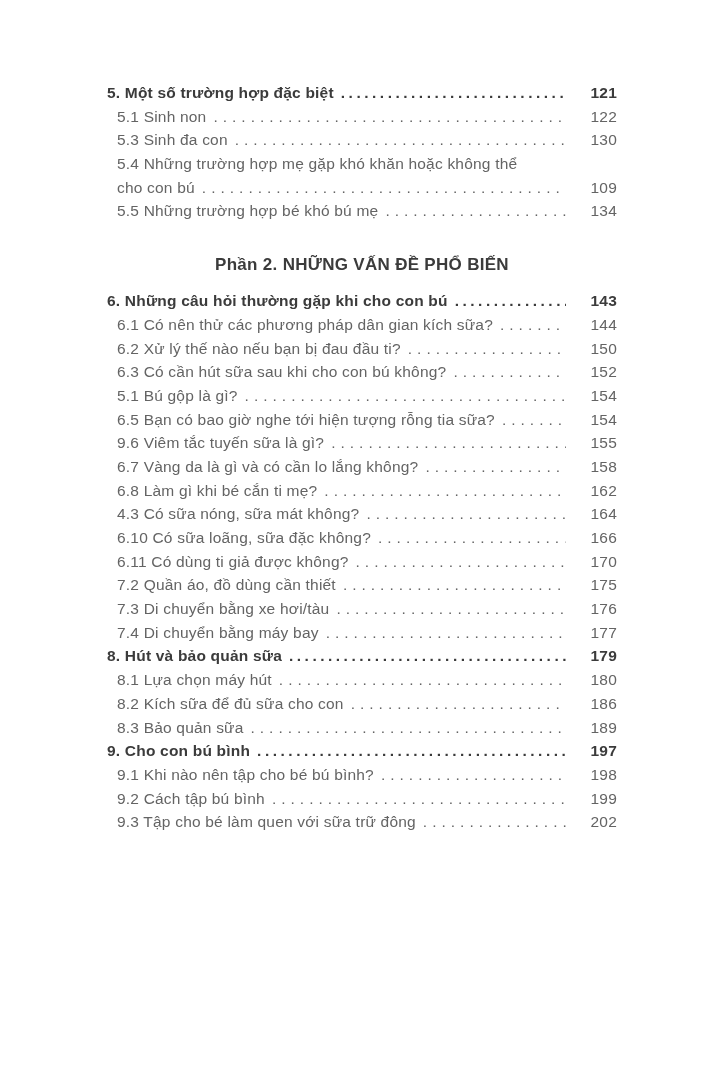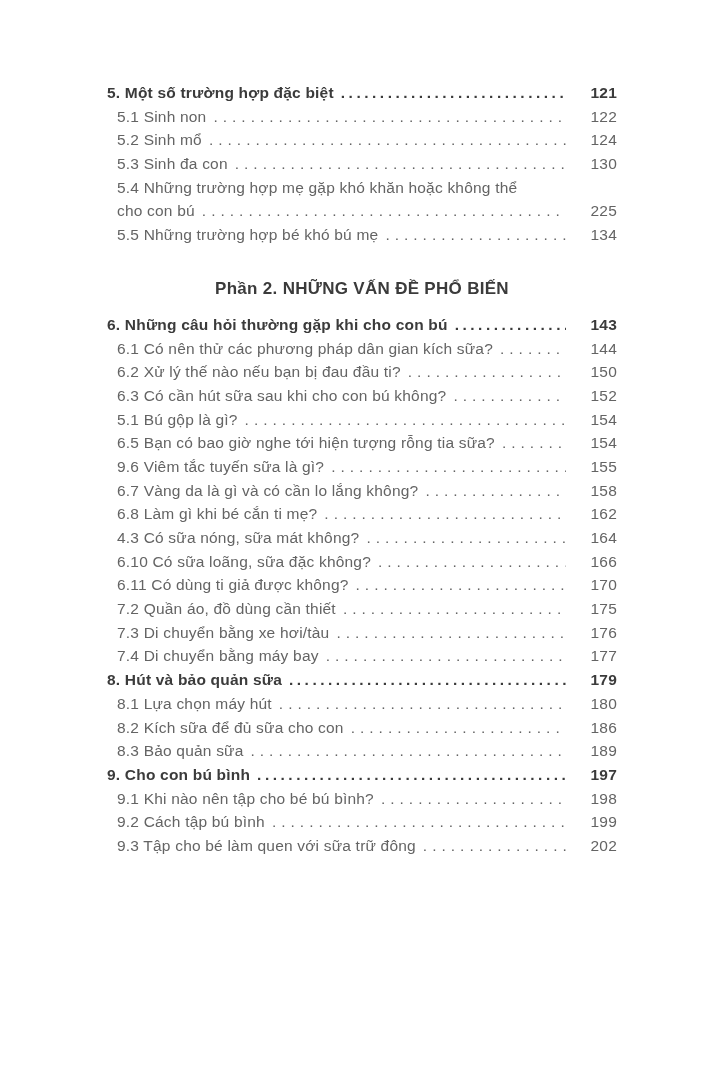--- a/index.html
+++ b/index.html
@@ -80,36 +80,31 @@
         <span class="title">5. Một số trường hợp đặc biệt</span>
         <span class="leader"></span>
         <span class="pagenum">121</span>
       </div>
       <div class="row item">
         <span class="title">5.1 Sinh non</span>
         <span class="leader"></span>
         <span class="pagenum">122</span>
       </div>
       <div class="row item">
-        <span class="title">5.2 Sinh mổ</span>
-        <span class="leader"></span>
-        <span class="pagenum">124</span>
-      </div>
-      <div class="row item">
         <span class="title">5.3 Sinh đa con</span>
         <span class="leader"></span>
         <span class="pagenum">130</span>
       </div>
       <div class="row item">
         <span class="title">5.4 Những trường hợp mẹ gặp khó khăn hoặc không thể</span>
       </div>
       <div class="row cont">
         <span class="title">cho con bú</span>
         <span class="leader"></span>
-        <span class="pagenum">225</span>
+        <span class="pagenum">109</span>
       </div>
       <div class="row item">
         <span class="title">5.5 Những trường hợp bé khó bú mẹ</span>
         <span class="leader"></span>
         <span class="pagenum">134</span>
       </div>
       <h2 class="part-heading">Phần 2. NHỮNG VẤN ĐỀ PHỔ BIẾN</h2>
       <div class="row chapter">
         <span class="title">6. Những câu hỏi thường gặp khi cho con bú</span>
         <span class="leader"></span>

